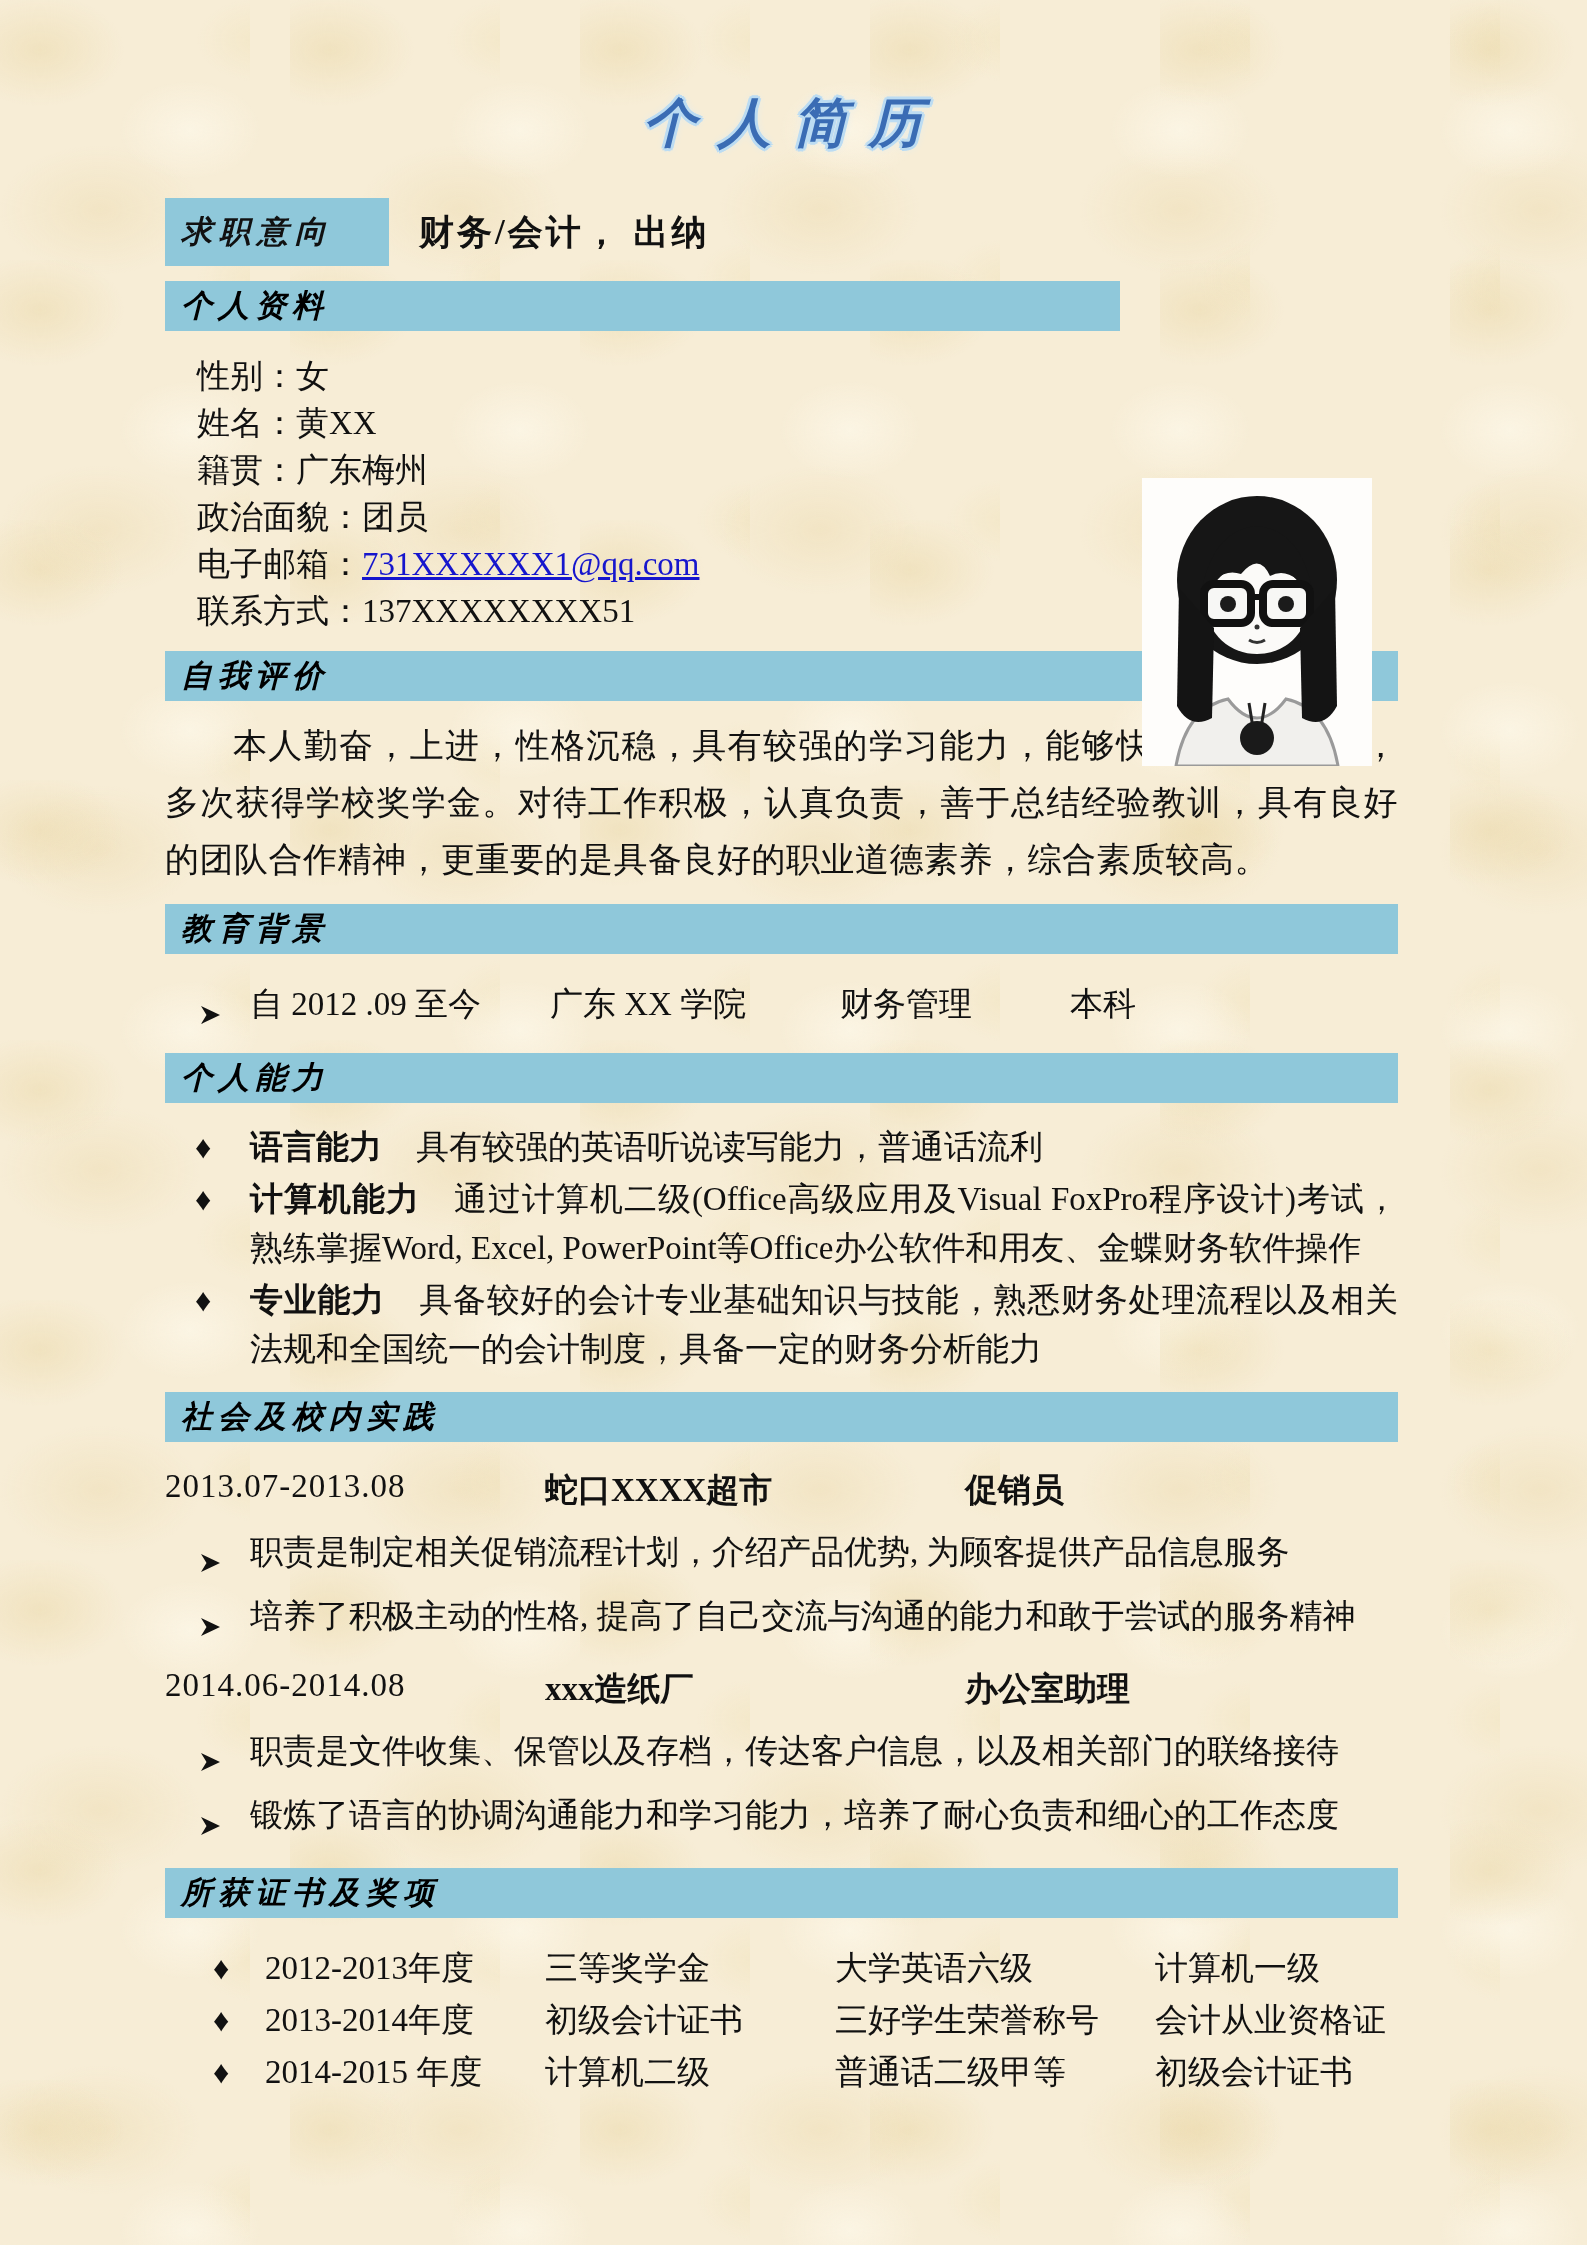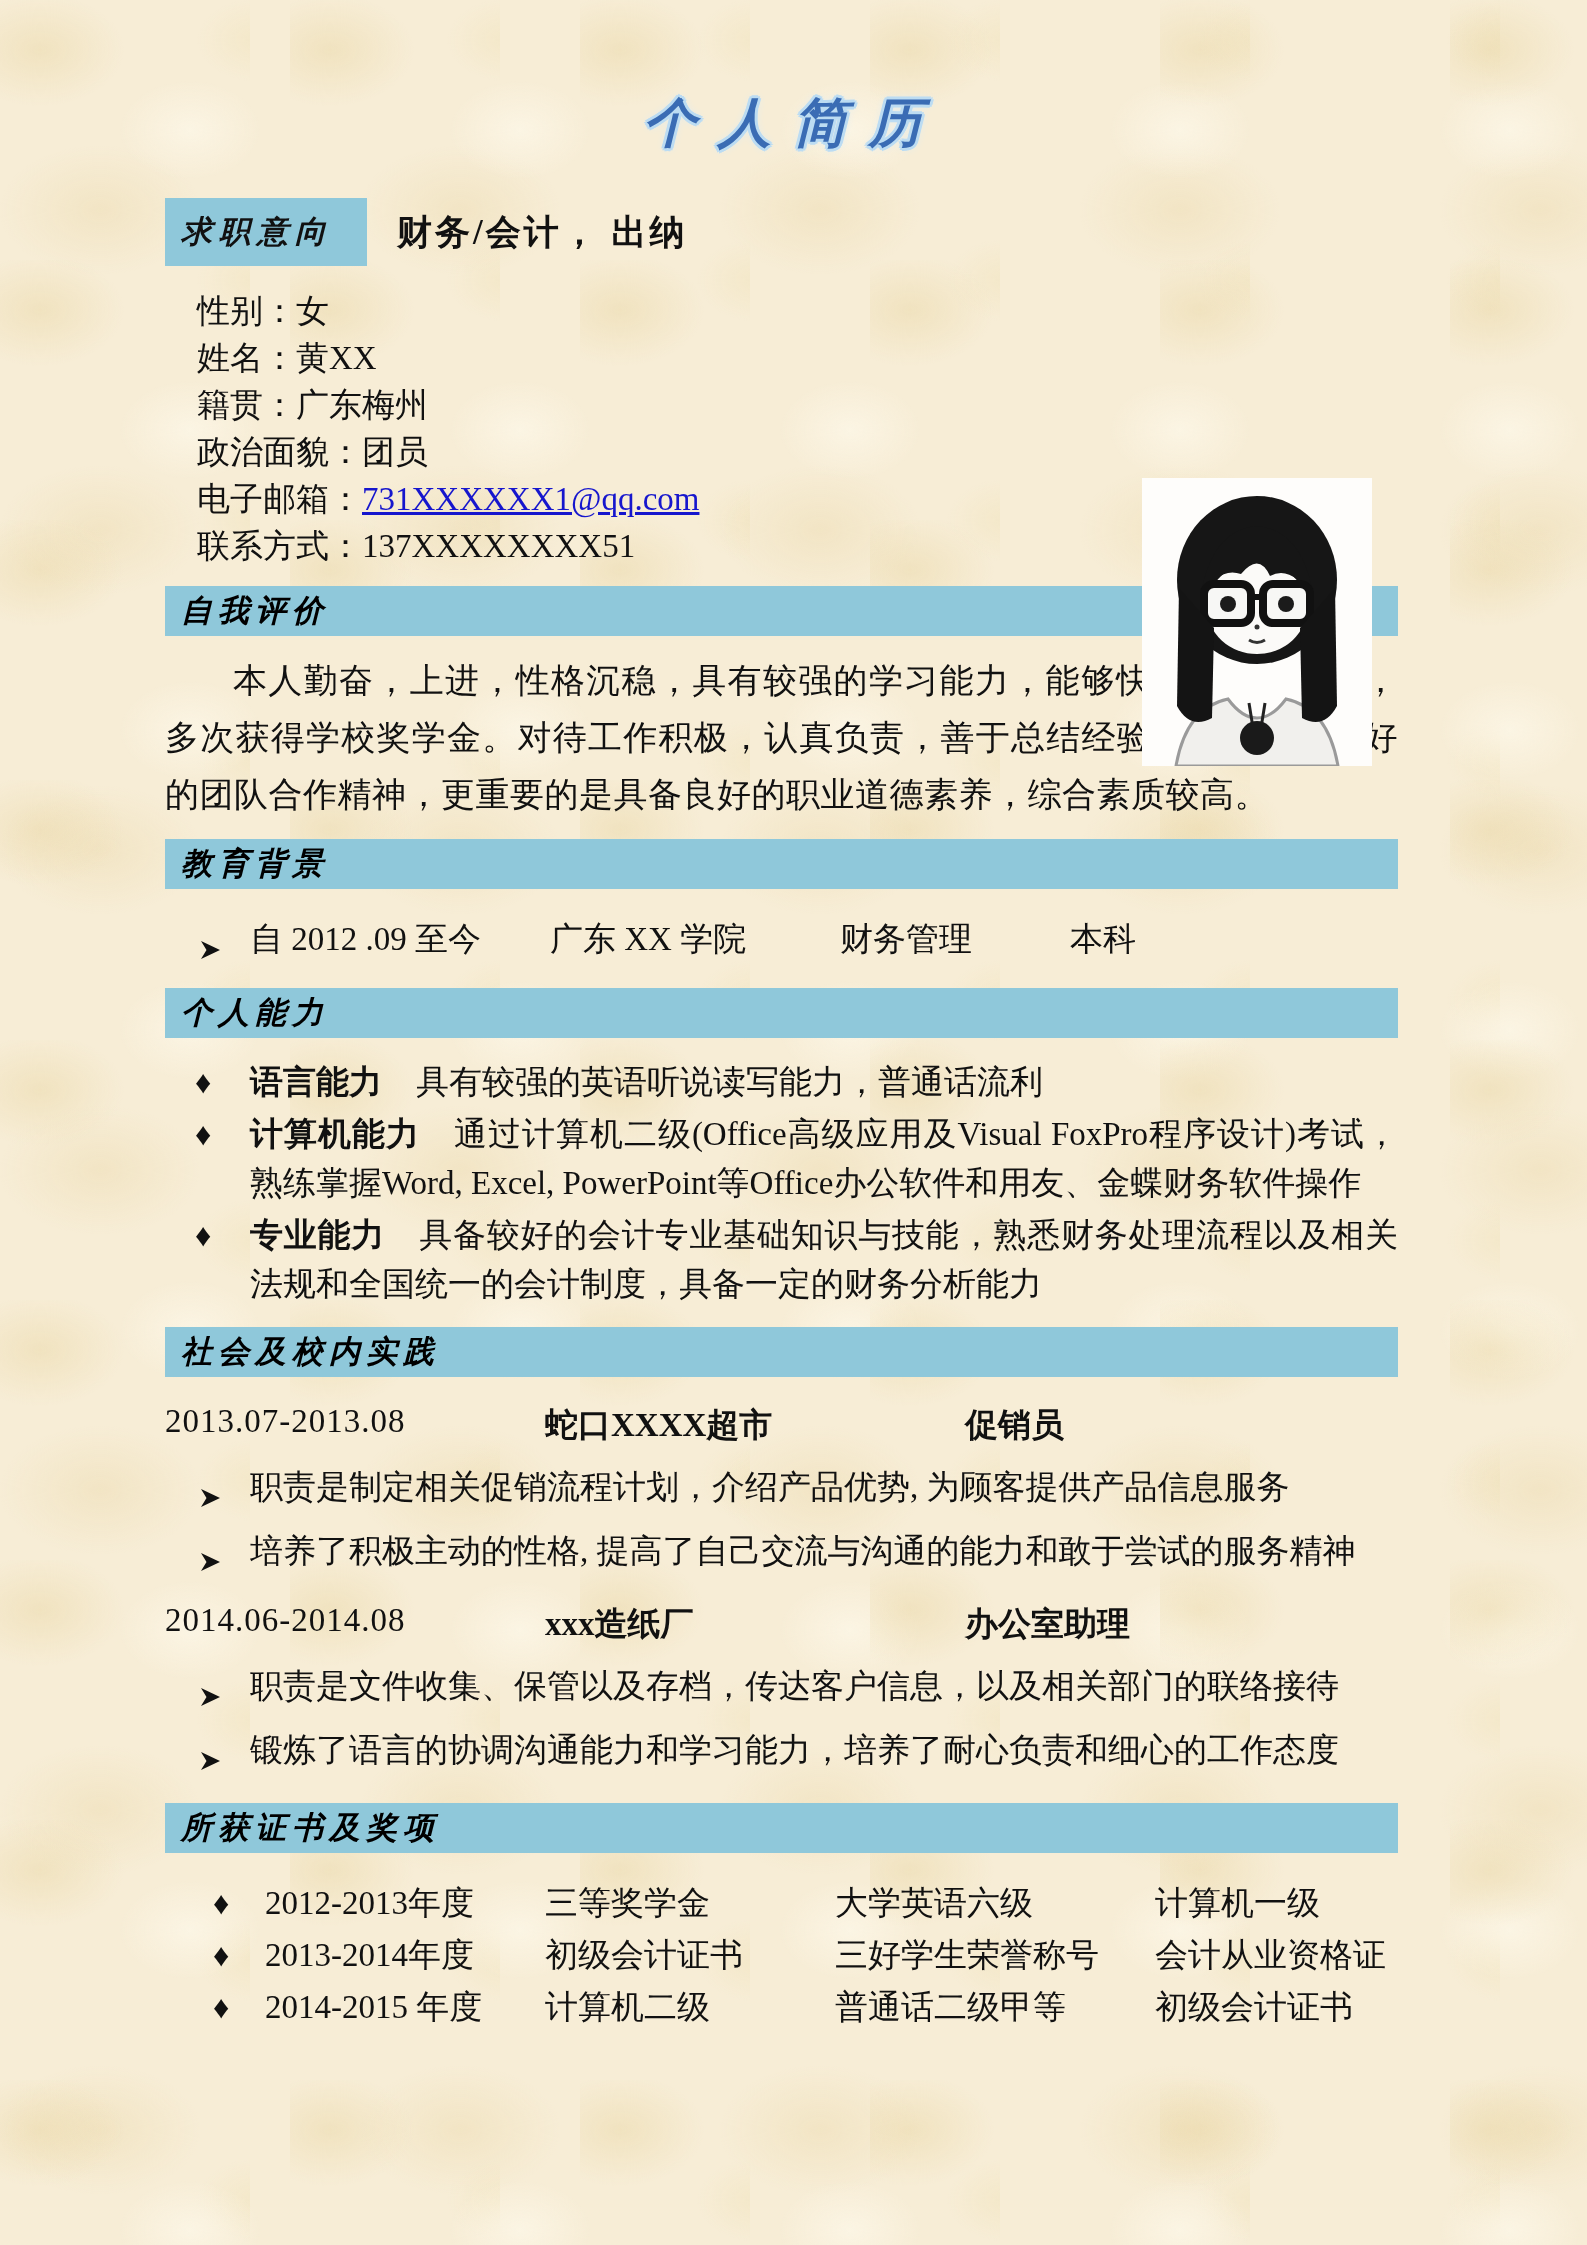--- a/index.html
+++ b/index.html
@@ -23,21 +23,21 @@
                 -2px -2px 0 #bcdcf2,2px 2px 0 #bcdcf2,-2px 2px 0 #bcdcf2,2px -2px 0 #bcdcf2,
                 0 0 10px #d9ebf8;
   }
   .bar{
     background:#8fc8da;height:50px;line-height:50px;font-size:31px;font-weight:bold;
     font-style:italic;padding-left:16px;letter-spacing:6px;box-sizing:border-box;color:#000;
   }
   .bar.short{width:955px;}
   .intent-row{margin-top:38px;display:flex;align-items:center;}
   .intent-label{
-    background:#8fc8da;width:202px;height:68px;line-height:68px;padding-left:16px;
+    background:#8fc8da;width:224px;height:68px;line-height:68px;padding-left:16px;
     box-sizing:border-box;font-size:31px;font-weight:bold;font-style:italic;letter-spacing:7px;
   }
   .intent-value{font-size:35px;font-weight:bold;margin-left:30px;letter-spacing:3px;}
   .gap-a{margin-top:15px;}
   .info-block{margin:22px 0 16px 32px;font-size:33px;line-height:47px;}
   .email-link{color:#1616cd;}
   .para{font-size:34px;line-height:57px;text-indent:2em;margin:16px 0 16px;letter-spacing:.5px;text-align:justify;}
   .hang{position:relative;padding-left:85px;font-size:33px;line-height:49px;}
   .bullet-arrow{position:absolute;left:33px;top:12px;}
   .bullet-diamond{position:absolute;left:48px;top:0;font-size:32px;}
@@ -63,20 +63,21 @@
 
   <div class="title">个人简历</div>
 
   <div class="content">
 
     <div class="intent-row">
       <div class="intent-label">求职意向</div>
       <div class="intent-value">财务/会计， 出纳</div>
     </div>
 
+    <div class="bar short gap-a">个人资料</div>
     <div class="info-block">
       <div><span>性别：</span><span>女</span></div>
       <div><span>姓名：</span><span>黄XX</span></div>
       <div><span>籍贯：</span><span>广东梅州</span></div>
       <div><span>政治面貌：</span><span>团员</span></div>
       <div><span>电子邮箱：</span><a class="email-link" href="#">731XXXXXX1@qq.com</a></div>
       <div><span>联系方式：</span><span>137XXXXXXXX51</span></div>
     </div>
 
     <div class="bar">自我评价</div>

